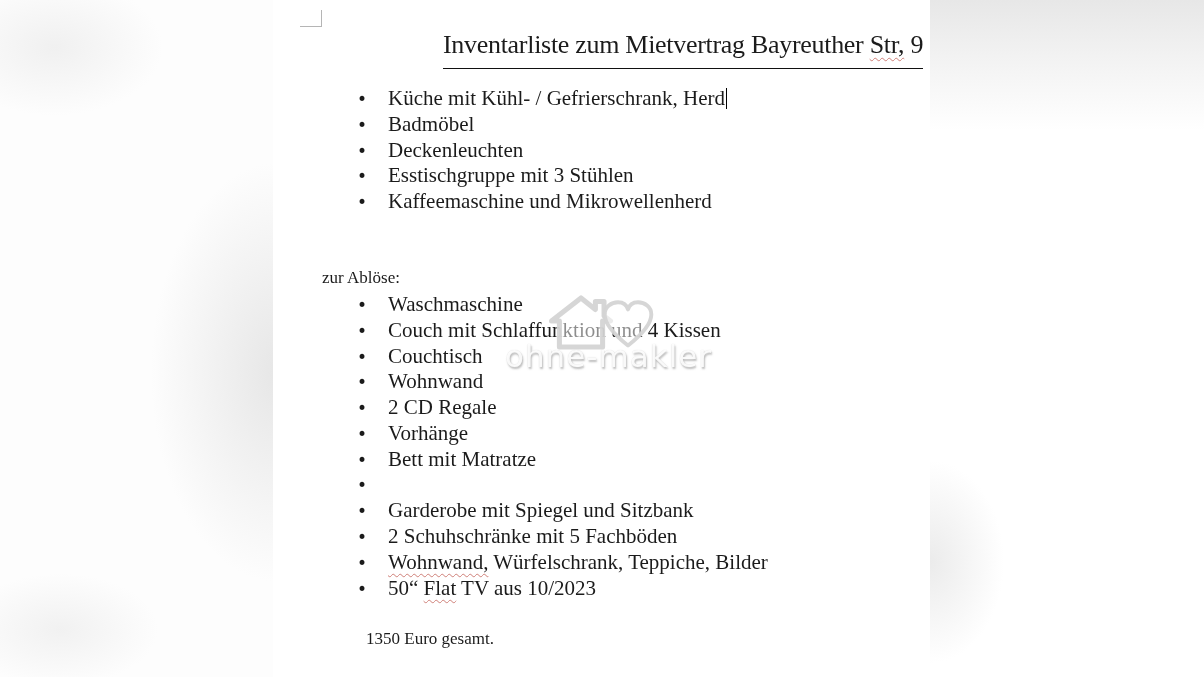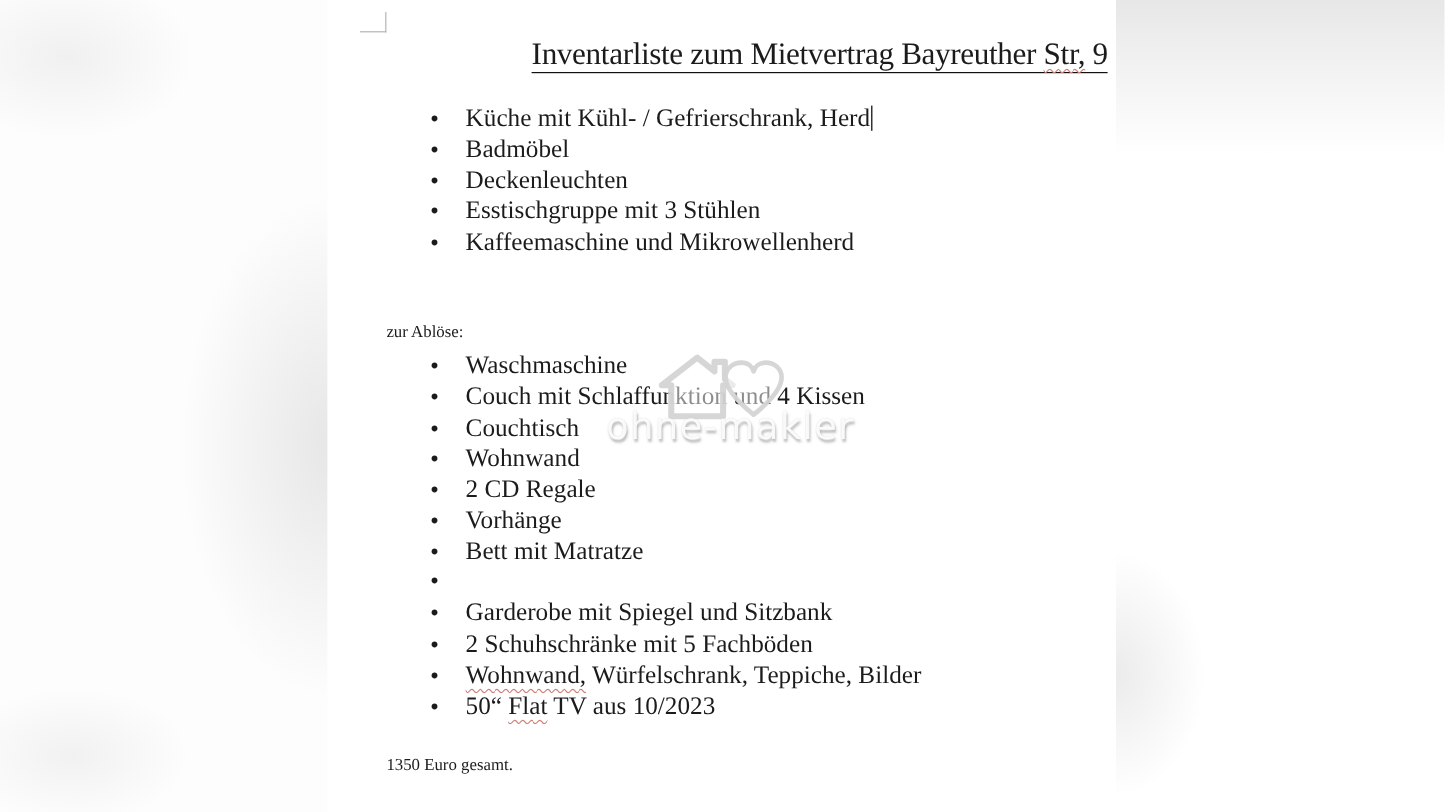--- a/index.html
+++ b/index.html
@@ -42,36 +42,36 @@
     border-bottom:1.5px solid #b5b5b5;
   }
   .title{
     position:absolute;left:170px;top:30px;
     white-space:nowrap;
     font-size:26px;letter-spacing:-0.3px;
     line-height:30px;
   }
   .title .u{
     border-bottom:1.6px solid #111;
-    padding-bottom:1px;
+    padding-bottom:9px;
   }
   .squiggle{
     text-decoration-line:underline;
     text-decoration-style:wavy;
     text-decoration-color:#cf8078;
     text-decoration-thickness:1px;
     text-underline-offset:4px;
     text-decoration-skip-ink:none;
   }
   .heading,.total{
     position:absolute;left:49px;
-    font-size:14px;line-height:26px;white-space:nowrap;
+    font-size:17px;line-height:26px;white-space:nowrap;
   }
   .heading{top:265px;}
-  .total{top:626px;}
+  .total{top:626px;margin-left:44px;}
   ul.list{
     position:absolute;left:49px;
     margin:0;padding:0;list-style:none;
   }
   ul.list1{top:86px;}
   ul.list2{top:292px;}
   ul.list li{
     display:flex;align-items:baseline;
     height:25.8px;font-size:21px;line-height:25.8px;
     padding-left:35px;white-space:nowrap;

